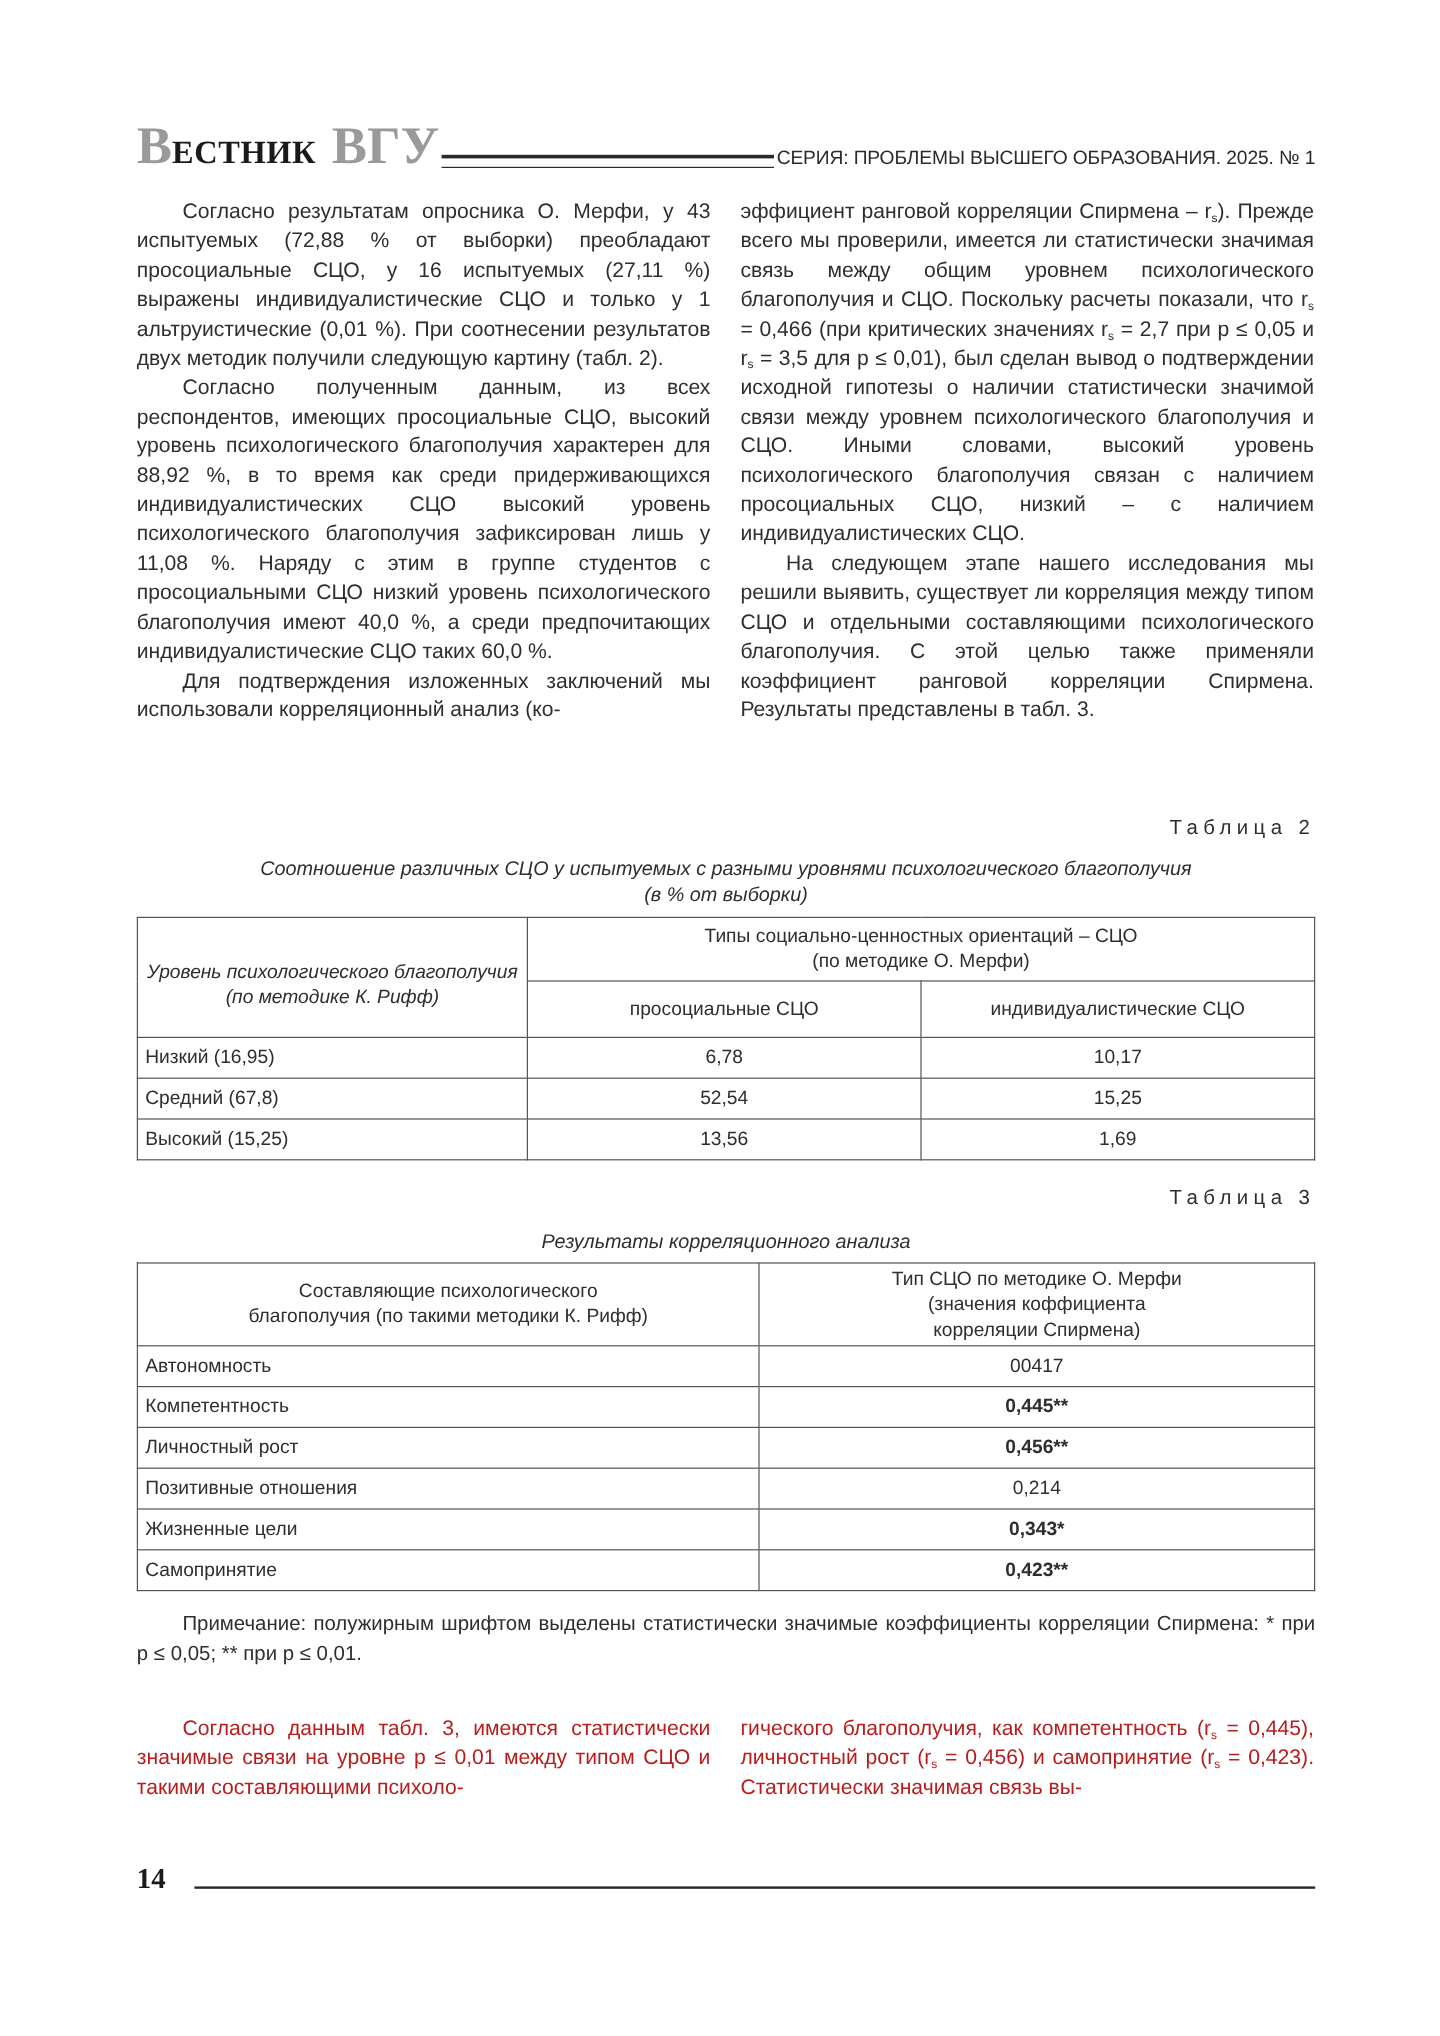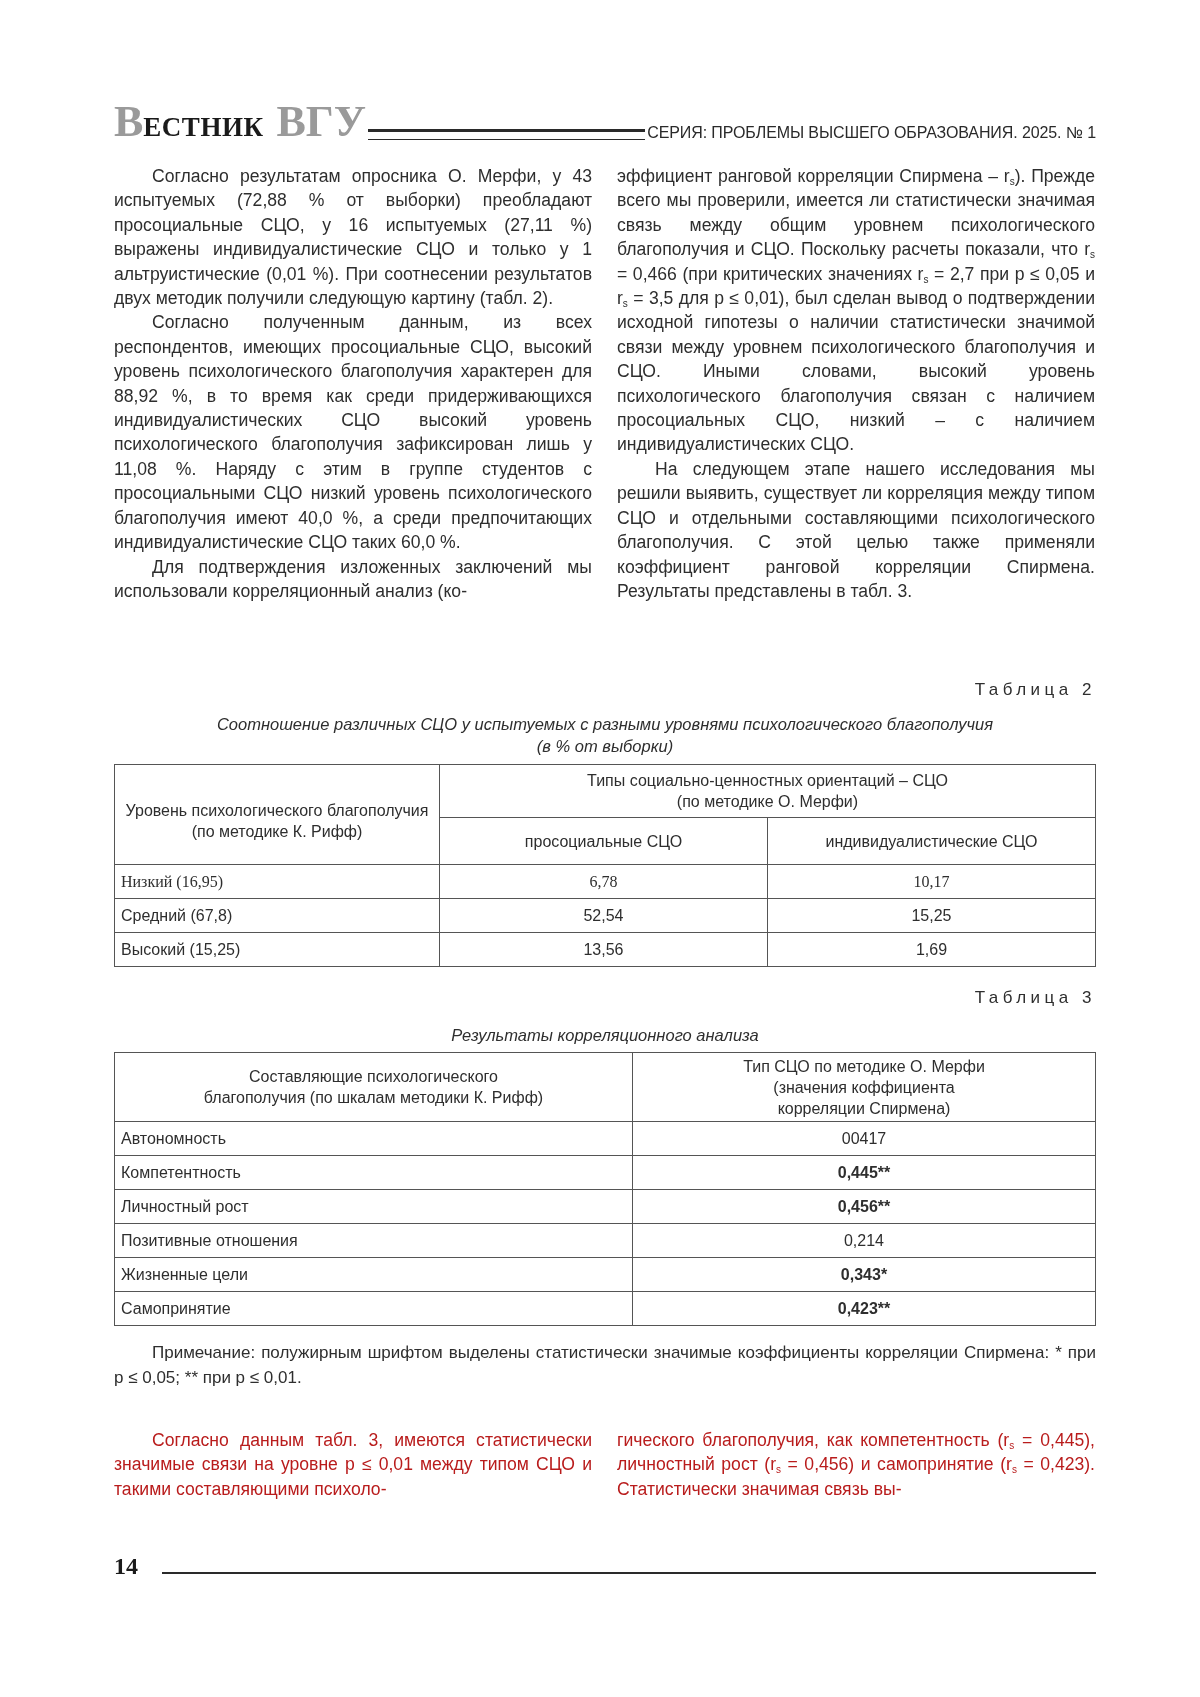--- a/index.html
+++ b/index.html
@@ -105,31 +105,31 @@
 </div>
 
 <div class="tlabel" style="top:680px;">Таблица 2</div>
 <div class="tcaption" style="top:713px;">
   <div>Соотношение различных СЦО у испытуемых с разными уровнями психологического благополучия</div>
   <div>(в % от выборки)</div>
 </div>
 <table class="data" style="top:764px;">
   <tbody>
       <tr style="height:53px;">
-    <td class="c" rowspan="2" style="width:312px; padding-top:14px;">Уровень психологического благополучия (по методике К. Рифф)</td>
+    <td class="c" rowspan="2" style="width:312px; padding-top:14px;font-style:italic;">Уровень психологического благополучия (по методике К. Рифф)</td>
     <td class="c" colspan="2">
       <div>Типы социально-ценностных ориентаций – СЦО</div>
       <div>(по методике О. Мерфи)</div>
     </td>
   </tr>
   <tr style="height:47px;">
     <td class="c" style="width:315px;">просоциальные СЦО</td>
     <td class="c">индивидуалистические СЦО</td>
   </tr>
-  <tr style="height:34px;font-family:Liberation Serif, serif;">
+  <tr style="height:34px;">
     <td class="l">Низкий (16,95)</td>
     <td class="c">6,78</td>
     <td class="c">10,17</td>
   </tr>
   <tr style="height:34px;">
     <td class="l">Средний (67,8)</td>
     <td class="c">52,54</td>
     <td class="c">15,25</td>
   </tr>
   <tr style="height:34px;">
@@ -140,21 +140,21 @@
 </tbody>
   </table>
 
 <div class="tlabel" style="top:988px;">Таблица 3</div>
 <div class="tcaption" style="top:1024px;">Результаты корреляционного анализа</div>
 <table class="data" style="top:1052px;">
   <tbody>
       <tr style="height:69px;">
     <td class="c" style="width:505px;">
       <div>Составляющие психологического</div>
-      <div>благополучия (по шкалам методики К. Рифф)</div>
+      <div>благополучия (по такими методики К. Рифф)</div>
     </td>
     <td class="c">
       <div>Тип СЦО по методике О. Мерфи</div>
       <div>(значения коффициента</div>
       <div>корреляции Спирмена)</div>
     </td>
   </tr>
   <tr style="height:34px;">
     <td class="l">Автономность</td>
     <td class="c">00417</td>

